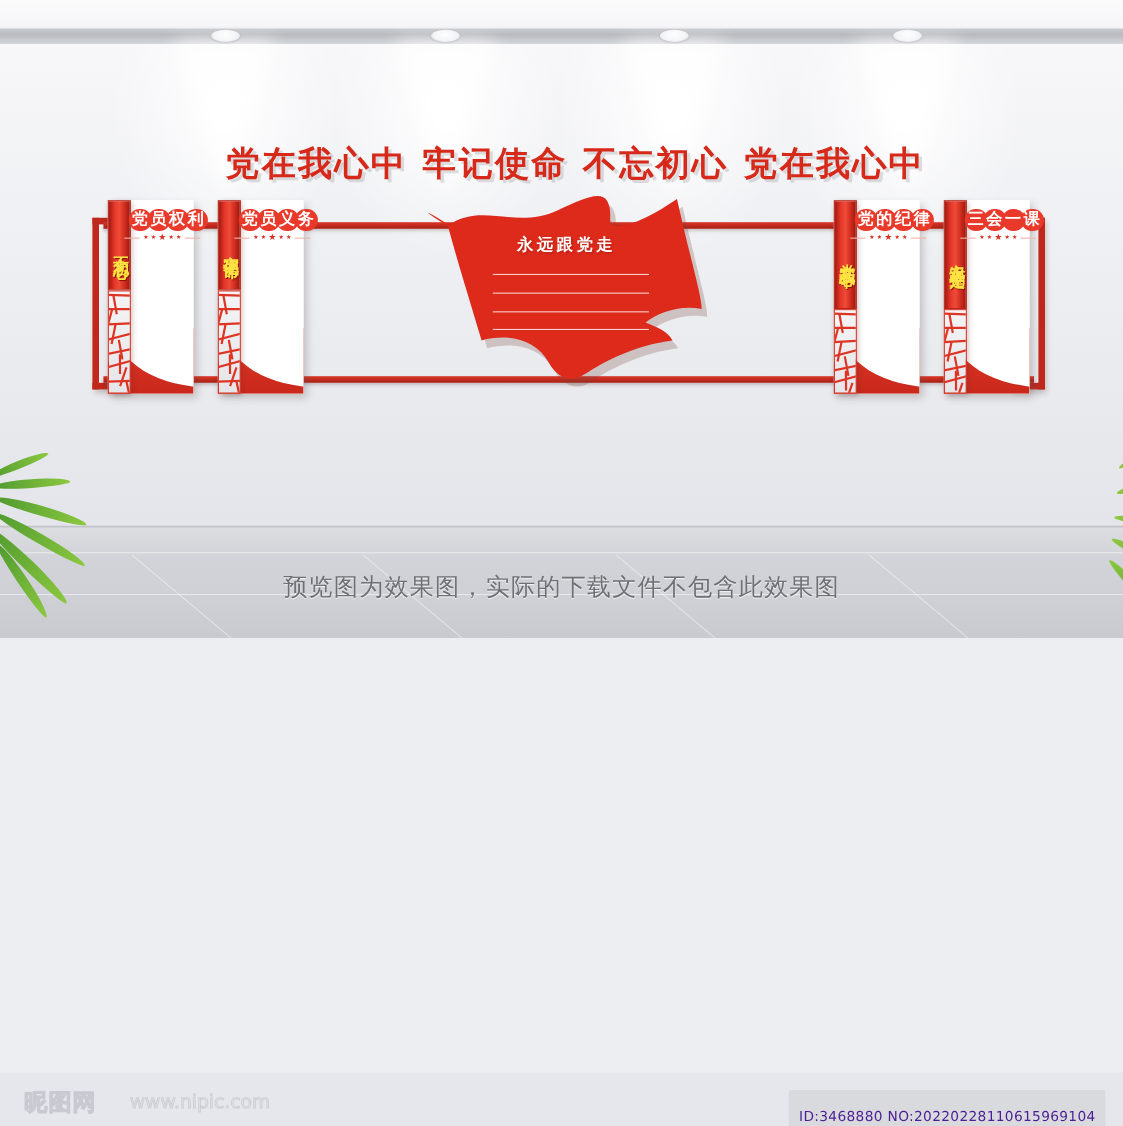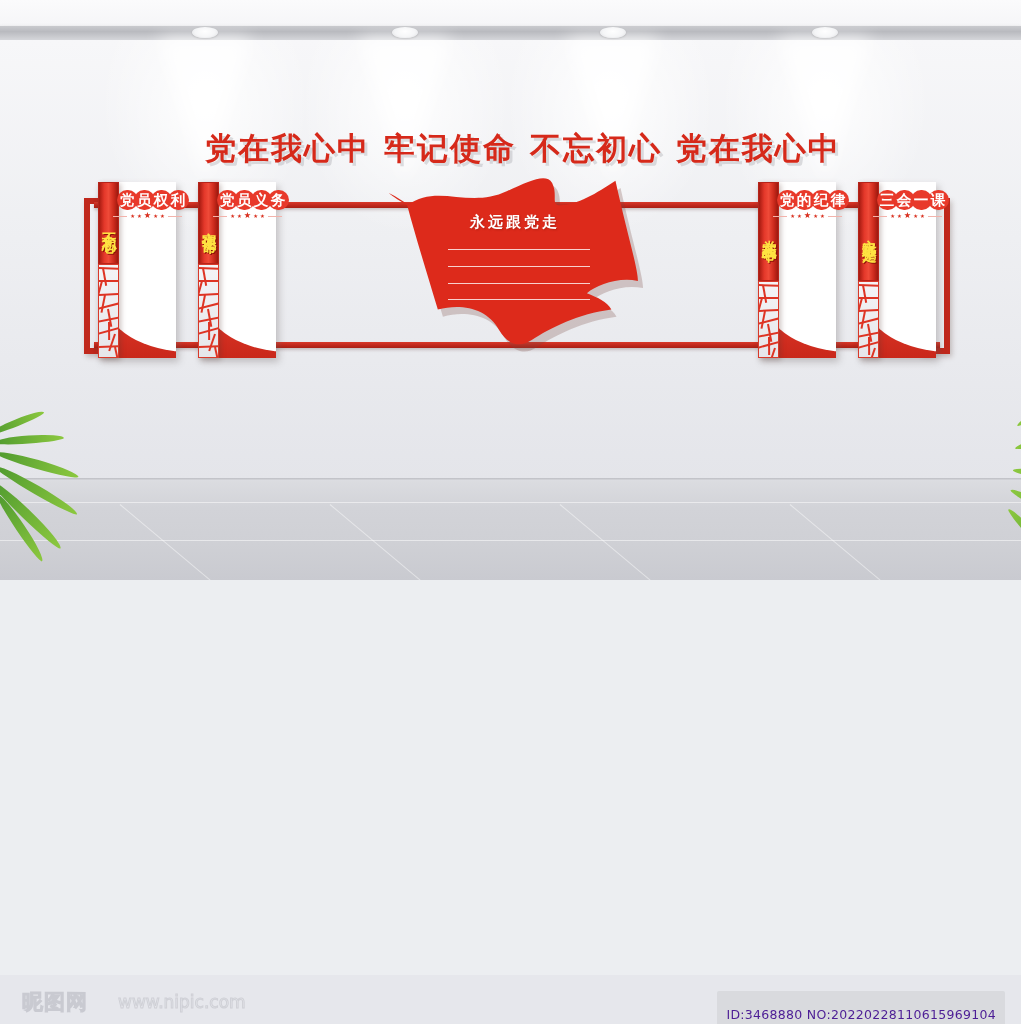--- a/index.html
+++ b/index.html
@@ -421,20 +421,21 @@
             <path d="M10,30 C4,26 -4,22 -8,18 C0,22 6,26 12,30 Z" fill="#dd2a1b"></path>
           </svg>
           <div class="flag-label" style="left:73.5px;top:38.5px;font-size:15.0px;">永远跟党走</div>
           <div class="flag-line" style="left:51.449999999999996px;top:75.25px;width:142.1px;"></div>
           <div class="flag-line" style="left:51.449999999999996px;top:91.875px;width:142.1px;"></div>
           <div class="flag-line" style="left:51.449999999999996px;top:108.5px;width:142.1px;"></div>
           <div class="flag-line" style="left:51.449999999999996px;top:125.12500000000001px;width:142.1px;"></div>
         </div>
       </div>
 
+    <div class="watermark-preview">预览图为效果图，实际的下载文件不包含此效果图</div>
   </div>
 
   <div class="flat"></div>
 
   <div class="footer">
     <div class="nipic-logo">昵图网</div>
     <div class="nipic-url">www.nipic.com</div>
     <div class="id-chip">ID:3468880 NO:20220228110615969104</div>
   </div>
 

